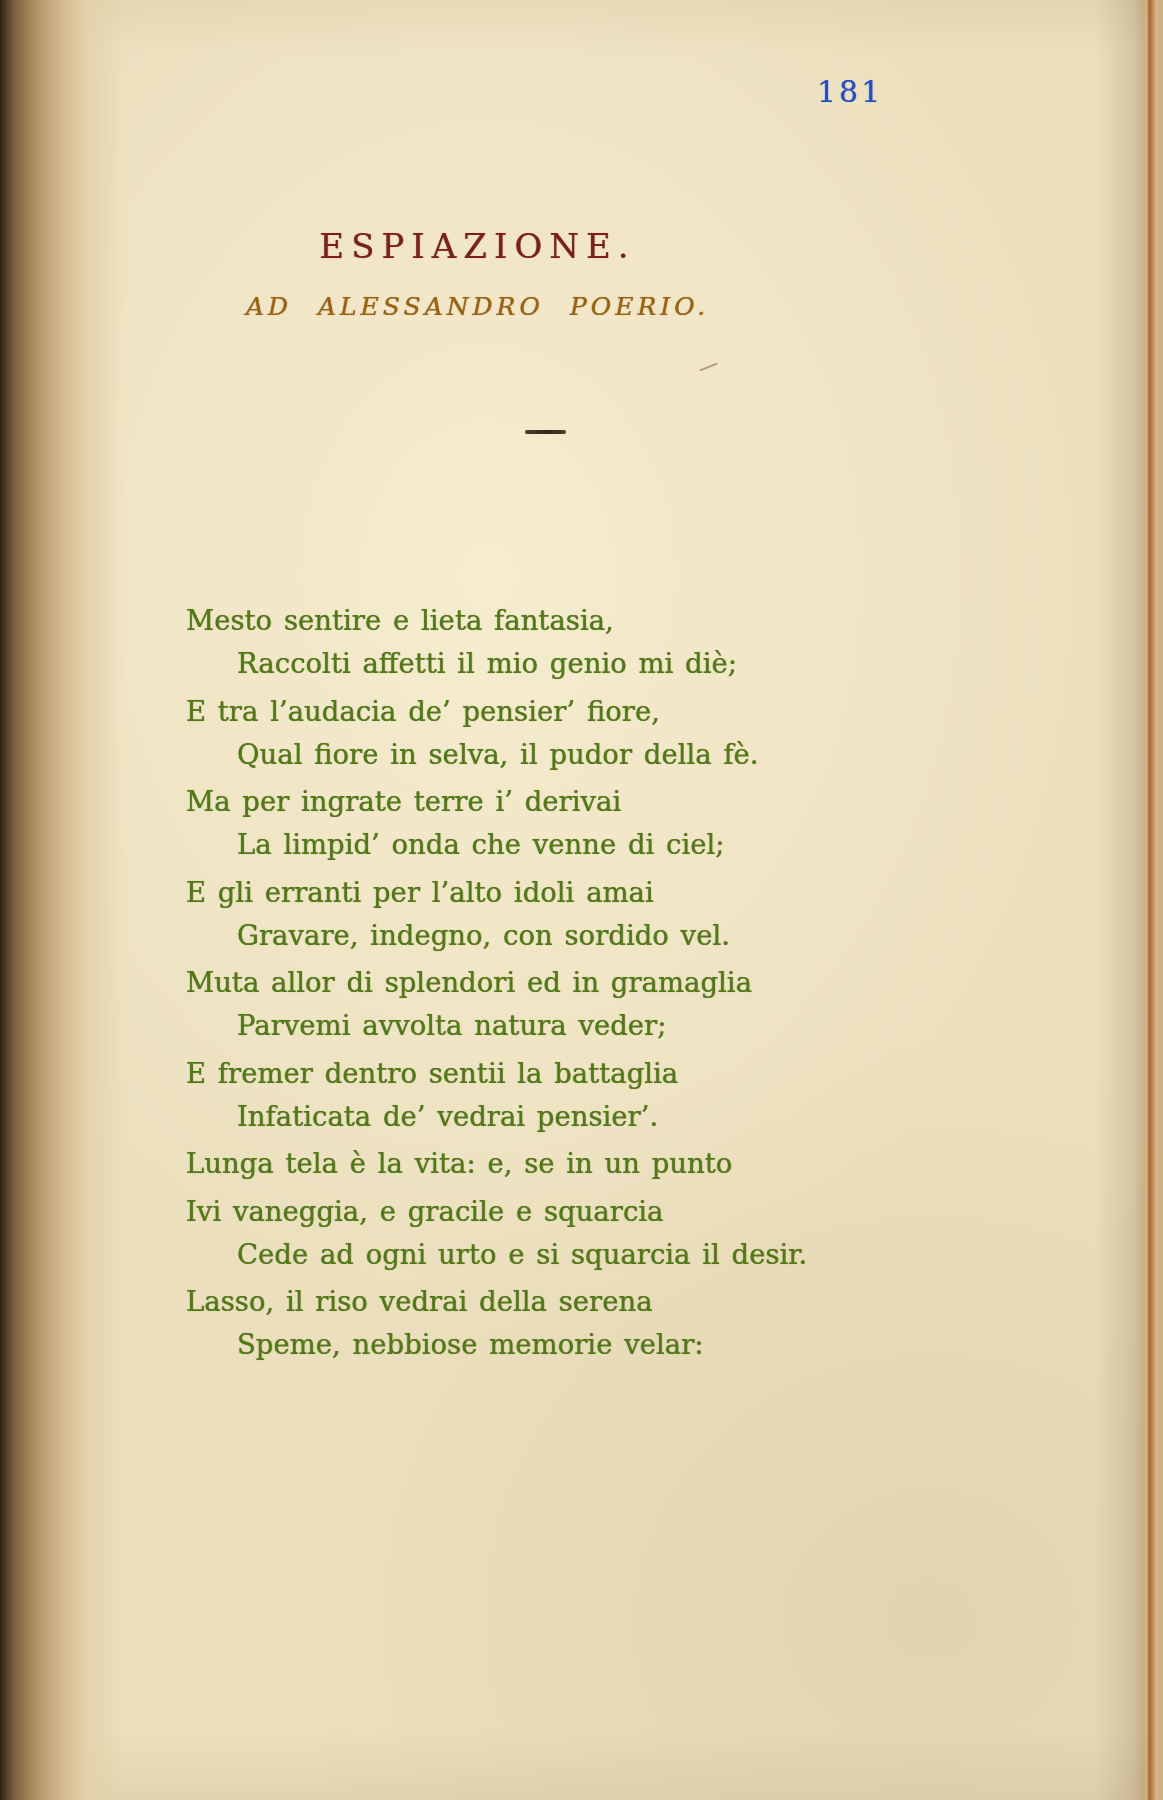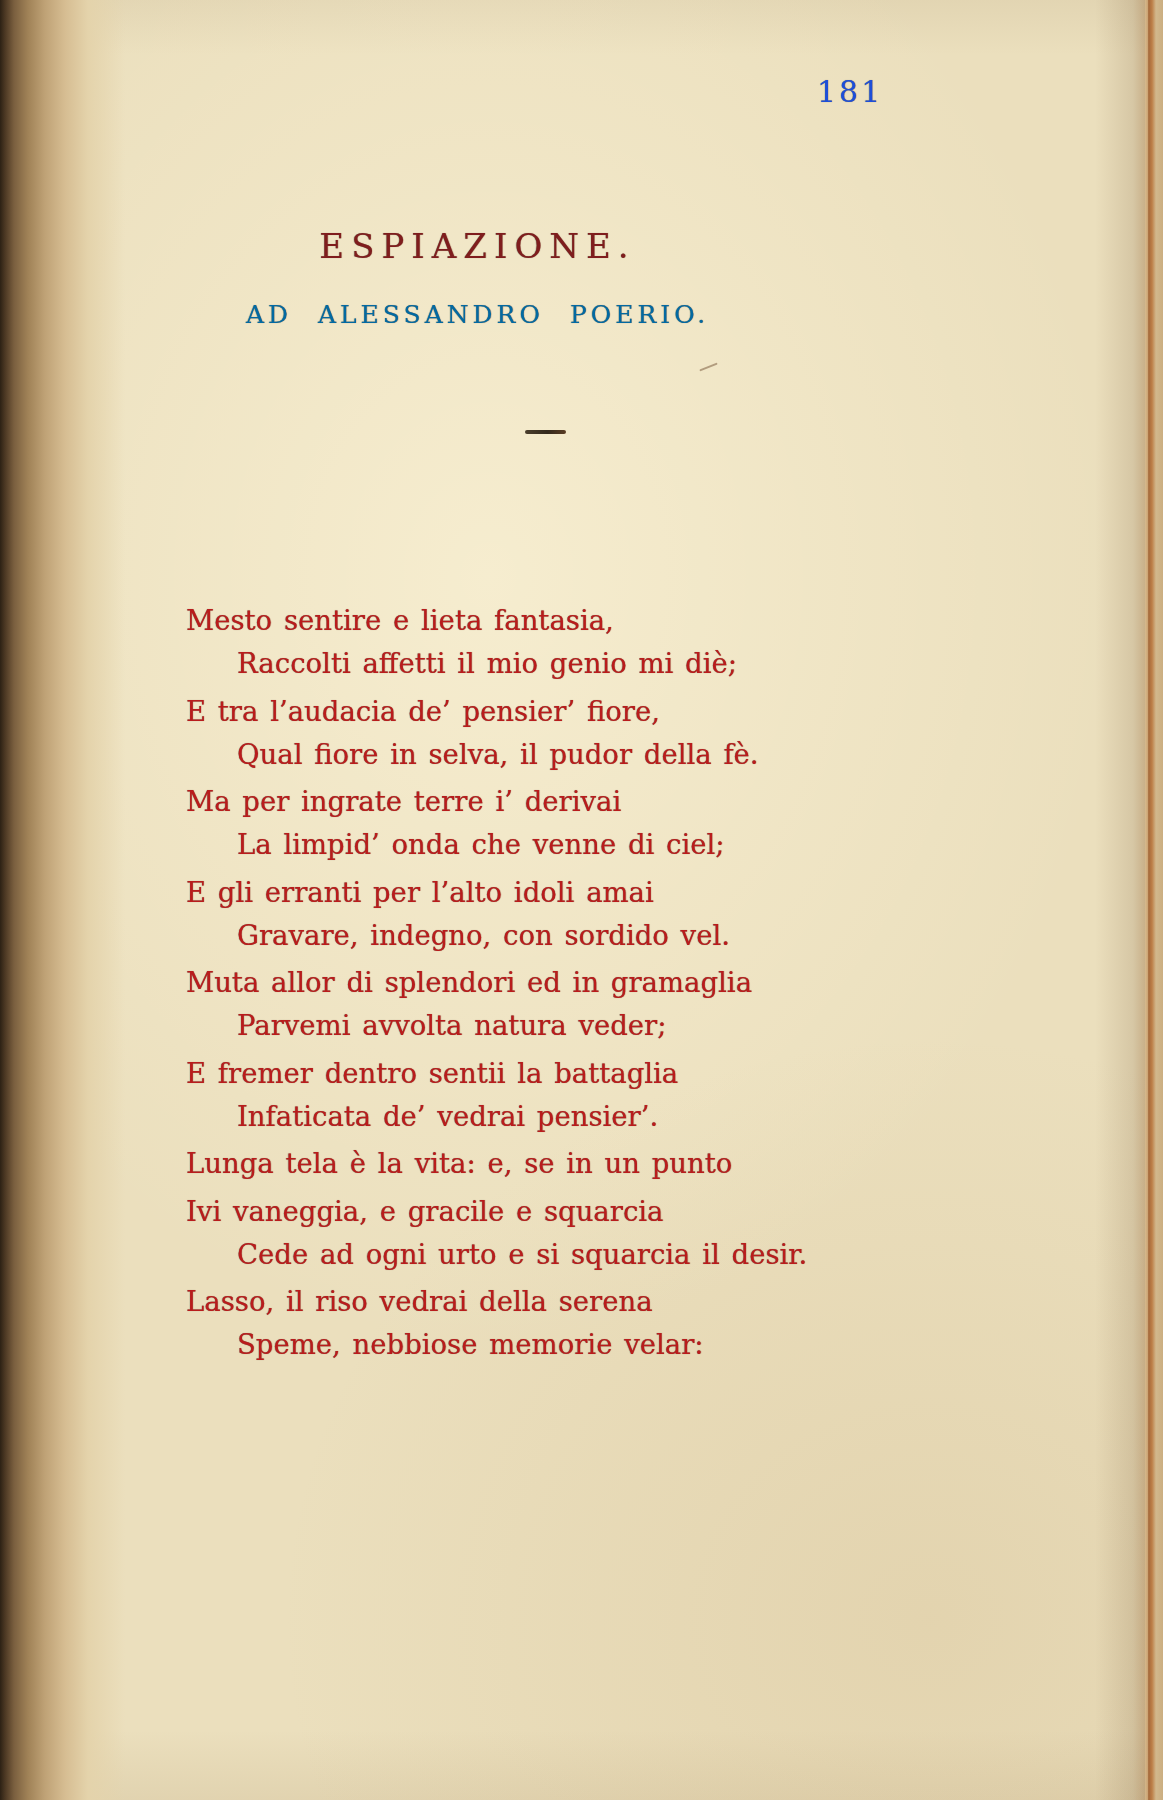--- a/index.html
+++ b/index.html
@@ -36,38 +36,38 @@
     position: absolute; right: 15px; top: 0; bottom: 0; width: 3px;
     background: rgba(230,200,150,0.5);
   }
 
   
   .heading-block {
     position: absolute; left: 0; top: 0; width: 955px;
     text-align: center;
   }
   .ink {
-    color: #b91c1c;
+    color: #4d7c0f;
     text-shadow:
       0.6px 0 0 rgba(150,70,45,0.22),
       -0.6px 0 0 rgba(45,105,90,0.22),
       0 0 0.8px rgba(80,70,50,0.55);
   }
   .page-number {
     position: absolute; left: 771px; top: 74px;
     font-size: 30px; letter-spacing: 3px; color: #1d4ed8; margin-left: 46px;
   }
   .poem-title {
     position: absolute; left: 0; top: 226px; width: 100%;
     font-size: 34px; letter-spacing: 7px; font-weight: normal;
     margin: 0; color: #7f1d1d;
   }
   .dedication {
-    position: absolute; left: 0; top: 300px; width: 100%;
-    font-size: 25px; letter-spacing: 4px; word-spacing: 14px; color: #0369a1;
+    position: absolute; left: 0; top: 292px; width: 100%;
+    font-size: 25px; letter-spacing: 4px; word-spacing: 14px; color: #a16207; font-style: italic;
   }
   .divider-rule {
     position: absolute; left: 525px; top: 430px;
     width: 41px; height: 4px;
     background: linear-gradient(90deg, #4a3e2c, #33291d 55%, #5a3c22);
     border-radius: 2px;
   }
   .pen-mark {
     position: absolute; left: 699px; top: 366px;
     width: 19px; height: 2px;

